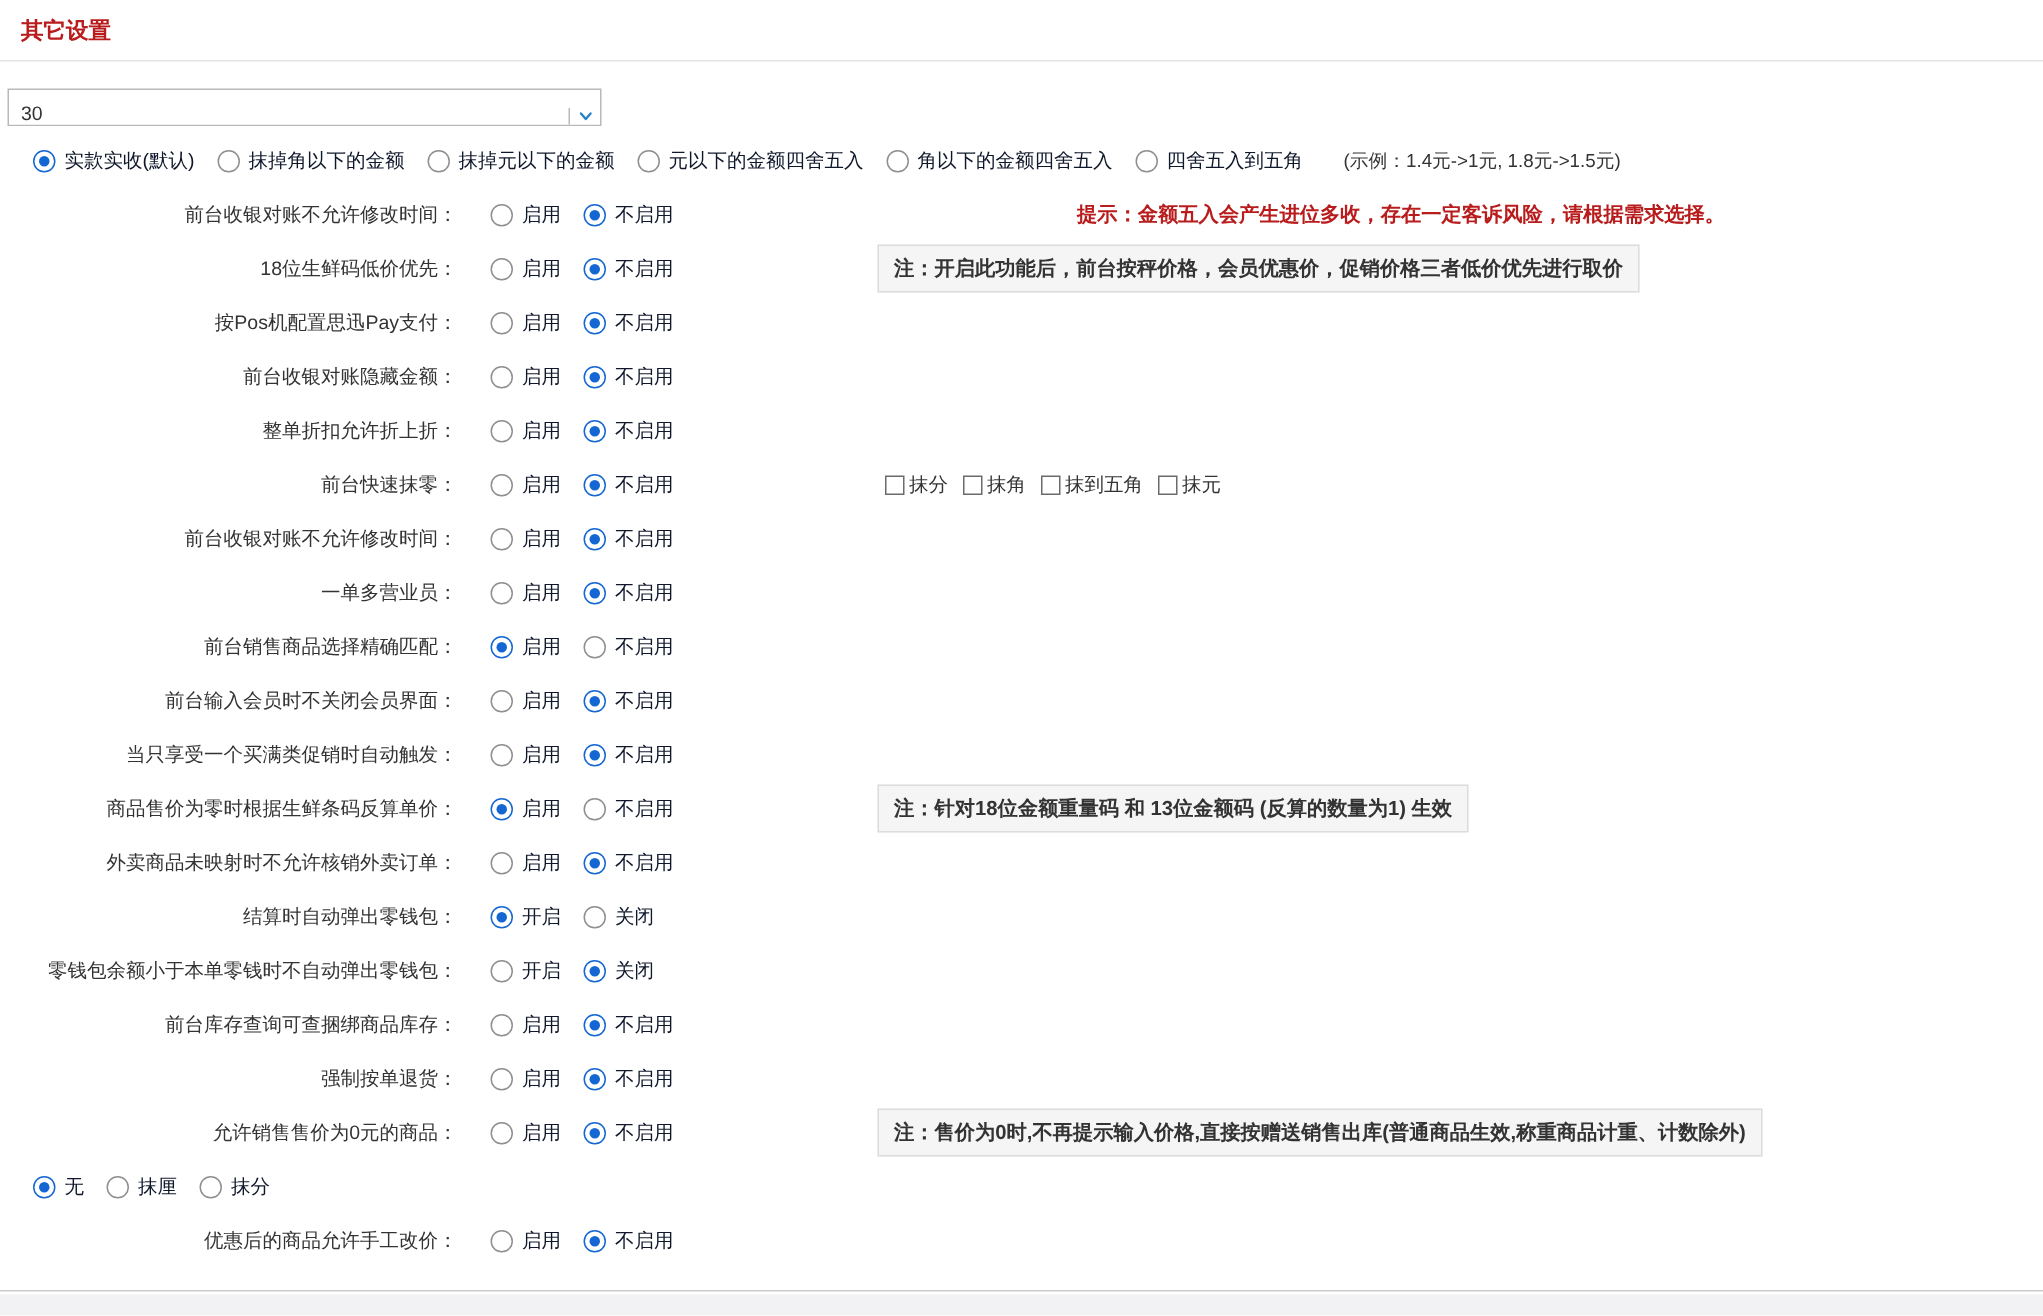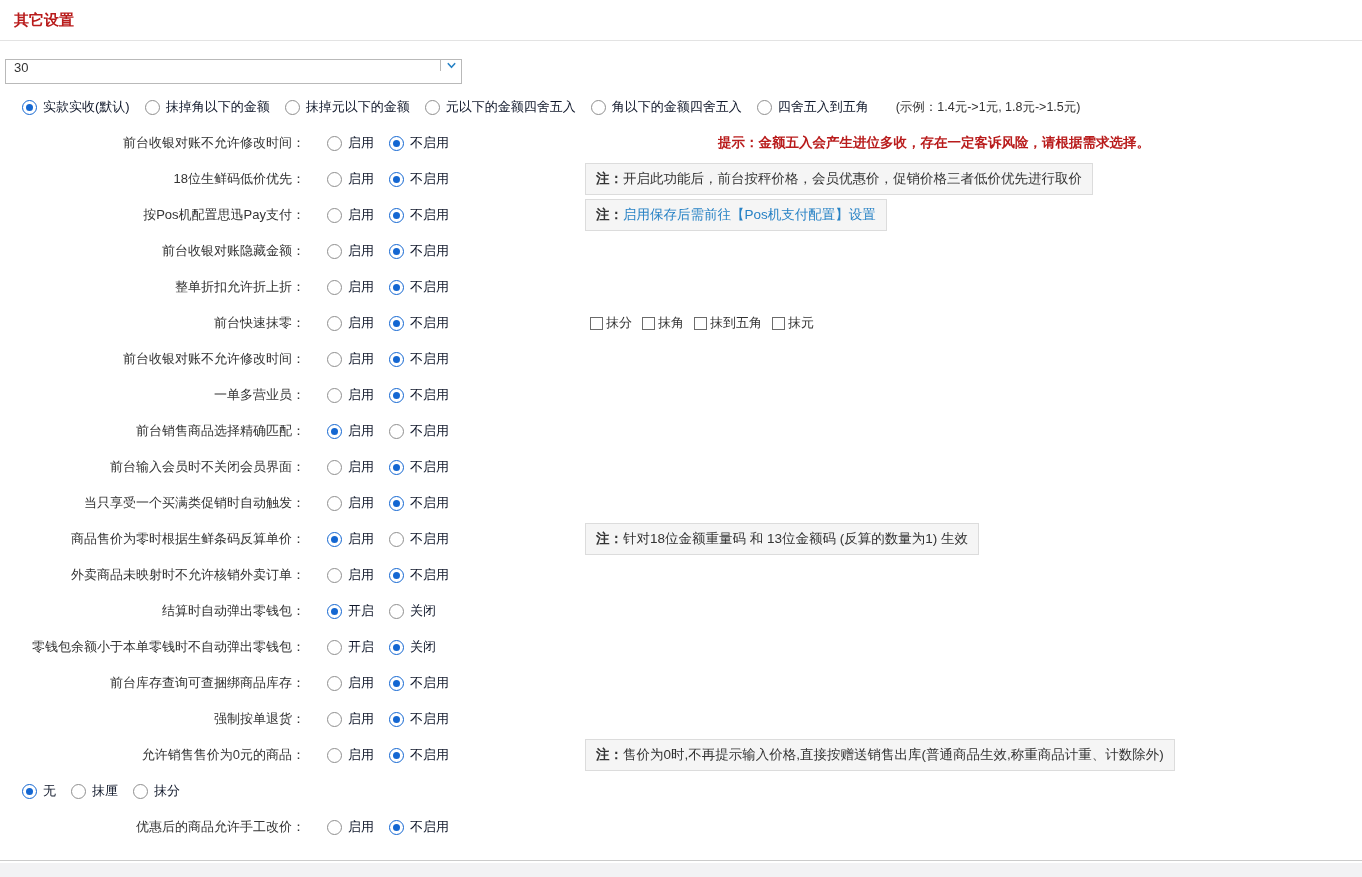--- a/index.html
+++ b/index.html
@@ -25,23 +25,23 @@
   .label-cell {
     width:305px; flex:none;
     text-align:right;
     font-size:13px; color:#333;
     white-space:nowrap;
   }
   .req { color:#ff0000; margin-right:3px; font-size:13px; }
   .control-cell { padding-left:5px; display:flex; align-items:center; white-space:nowrap; }
 
   .combo {
-    width:457px; height:25px;
+    width:396px; height:25px;
     border:1px solid #b9b9b9; background:#fff;
-    display:flex; align-items:flex-start;
+    display:flex; align-items:flex-end;
   }
   .combo-input {
     flex:1; border:none; outline:none;
     padding:0 8px; font-size:13px; color:#333;
     font-family:"Liberation Sans","DejaVu Sans",sans-serif;
   }
   .combo-btn {
     width:21px; flex:none;
     border-left:1px solid #b9b9b9;
     display:flex; align-items:center; justify-content:center;
@@ -64,21 +64,21 @@
     border-radius:50%; background:#1467d2;
   }
   .opt-text { margin-left:6px; font-size:13px; color:#0f172a; }
 
   .suffix { font-size:12.5px; color:#333; margin-left:12px; white-space:nowrap; }
 
   .note {
     position:absolute; left:585px; top:50%; transform:translateY(-50%);
     background:#f5f5f5; border:1px solid #dcdcdc;
     padding:6px 10px;
-    font-size:13.5px; font-weight:normal; color:#333;
+    font-size:13.5px; font-weight:bold; color:#333;
     white-space:nowrap;
   }
   .note-link { color:#2782c5; text-decoration:none; cursor:pointer; }
 
   .tip {
     position:absolute; left:718px; top:50%; transform:translateY(-50%);
     color:#b91c1c; font-weight:bold; font-size:13.5px; white-space:nowrap;
   }
 
   .extras { position:absolute; left:590px; top:50%; transform:translateY(-50%); display:flex; align-items:center; }
@@ -178,21 +178,20 @@
           <label class="radio-opt">
             <span class="radio"></span>
             <span class="opt-text">启用</span>
           </label>
           <label class="radio-opt">
             <span class="radio checked"></span>
             <span class="opt-text">不启用</span>
           </label>
         </span>
       </div>
-  <div class="note"><b class="note-prefix">注：</b><a class="note-link">启用保存后需前往【Pos机支付配置】设置</a></div>
     </div>
     <div class="row">
     <div class="label-cell"><span>前台收银对账隐藏金额：</span></div>
     <div class="control-cell">
         <span class="radio-group">
           <label class="radio-opt">
             <span class="radio"></span>
             <span class="opt-text">启用</span>
           </label>
           <label class="radio-opt">

